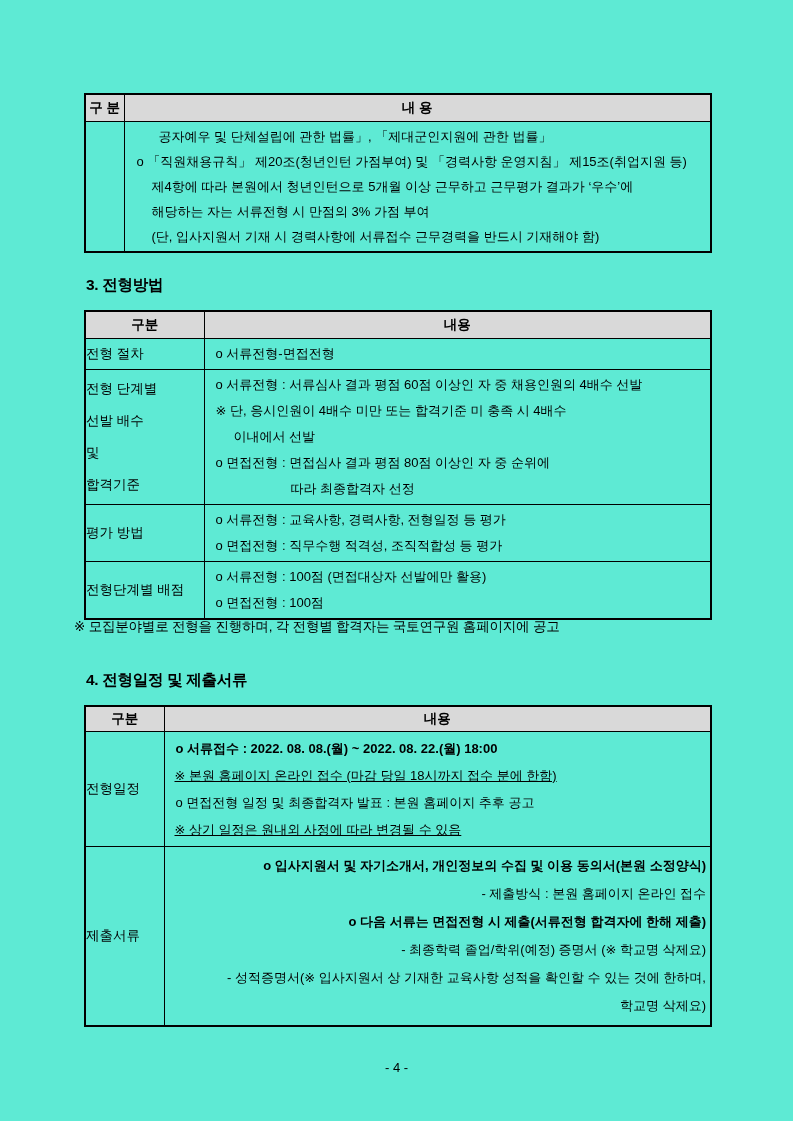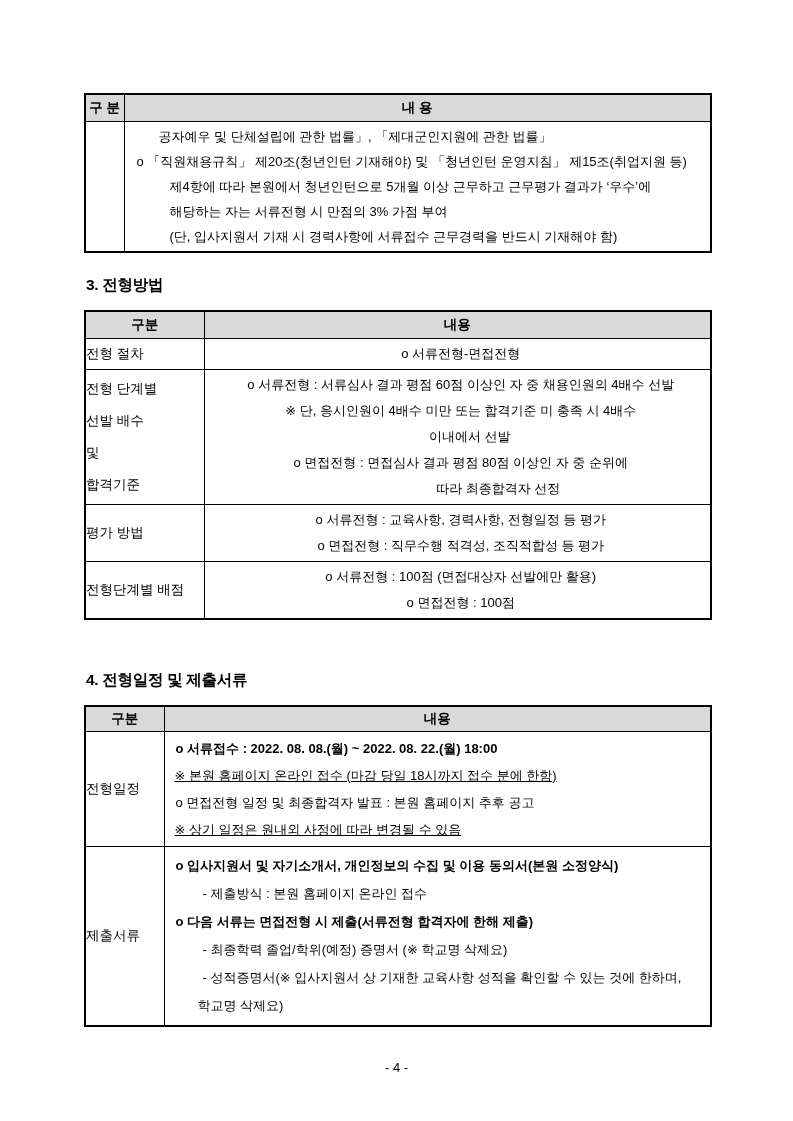--- a/index.html
+++ b/index.html
@@ -1,21 +1,21 @@
 <!DOCTYPE html>
 <html><head>
 <meta charset="utf-8">
 <style>
   * { margin:0; padding:0; box-sizing:border-box; }
   html,body { background:#888; }
   .page {
     position:relative;
     width:793px; height:1121px;
     margin:0 auto;
-    background:#ffffff;
+    background:#5eead4;
     font-family:"Liberation Sans","DejaVu Sans",sans-serif;
     color:#000;
   }
   table.doc-table {
     border-collapse:collapse;
     table-layout:fixed;
     width:628px;
     border:2px solid #000;
     font-size:13px;
     color:#000;
@@ -30,41 +30,41 @@
   .label-cell { font-size:13.5px; }
   .content-cell { padding:2px 4px 2px 0; }
   .line { white-space:nowrap; overflow:hidden; }
   .b { font-weight:bold; }
 
   
   .t1 { position:absolute; left:84px; top:93px; }
   .t1 th { height:27px; }
   .t1 .line { line-height:25px; padding-left:12px; }
   .t1 .ind-center { padding-left:34px; }
-  .t1 .ind-cont { padding-left:27px;margin-left:18px; }
+  .t1 .ind-cont { padding-left:27px; }
 
   
   .t2 { position:absolute; left:84px; top:310px; }
   .t2 th { height:27px; }
-  .t2 .line { line-height:26px; padding-left:11px;text-align:center; }
+  .t2 .line { line-height:26px; padding-left:11px; }
   .t2 .ind1 { padding-left:29px; }
   .t2 .ind2 { padding-left:86px; }
   .t2 .multi-label { line-height:32px; }
 
   
   .t3 { position:absolute; left:84px; top:705px; }
   .t3 th { height:25px; }
   .t3 .row-schedule .line { line-height:27px; }
   .t3 .row-docs .line { line-height:28px; }
   .t3 .line { padding-left:11px; }
   .t3 .ind-note { padding-left:10px;text-decoration:underline; }
   .t3 .ind-dash { padding-left:38px; }
   .t3 .ind-wrap { padding-left:33px; }
   .t3 .row-schedule .content-cell { padding-top:3px; padding-bottom:3px;margin-top:20px; }
-  .t3 .row-docs .content-cell { padding-top:5px; padding-bottom:5px; }
+  .t3 .row-docs .content-cell { padding-top:5px; padding-bottom:5px;text-align:right; }
 
   .sec-heading {
     position:absolute; left:74px;
     font-size:15.5px; font-weight:bold;
     letter-spacing:-0.3px;
     margin-left:12px;
   }
   .h3 { top:275px; }
   .h4 { top:670px; }
   .note-line {
@@ -89,21 +89,21 @@
       </colgroup>
     <tbody>
         <tr>
       <th>구 분</th>
       <th>내 용</th>
     </tr>
     <tr>
       <td class="label-cell"></td>
       <td class="content-cell">
         <div class="line ind-center">공자예우 및 단체설립에 관한 법률」, 「제대군인지원에 관한 법률」</div>
-        <div class="line">o 「직원채용규칙」 제20조(청년인턴 기재해야) 및 「청년인턴 운영지침」 제15조(취업지원 등)</div>
+        <div class="line">o 「직원채용규칙」 제20조(청년인턴 가점부여) 및 「경력사항 운영지침」 제15조(취업지원 등)</div>
         <div class="line ind-cont">제4항에 따라 본원에서 청년인턴으로 5개월 이상 근무하고 근무평가 결과가 ‘우수’에</div>
         <div class="line ind-cont">해당하는 자는 서류전형 시 만점의 3% 가점 부여</div>
         <div class="line ind-cont">(단, 입사지원서 기재 시 경력사항에 서류접수 근무경력을 반드시 기재해야 함)</div>
       </td>
     </tr>
   </tbody>
     </table>
 
   <div class="sec-heading h3">3. 전형방법</div>
 
@@ -148,20 +148,21 @@
     <tr>
       <td class="label-cell">전형단계별 배점</td>
       <td class="content-cell">
         <div class="line">o 서류전형 : 100점 (면접대상자 선발에만 활용)</div>
         <div class="line">o 면접전형 : 100점</div>
       </td>
     </tr>
   </tbody>
     </table>
 
+  <div class="note-line">※ 모집분야별로 전형을 진행하며, 각 전형별 합격자는 국토연구원 홈페이지에 공고</div>
 
   <div class="sec-heading h4">4. 전형일정 및 제출서류</div>
 
   <table class="doc-table t3">
     <colgroup>
         <col style="width:79px">
         <col>
       </colgroup>
     <tbody>
         <tr>

